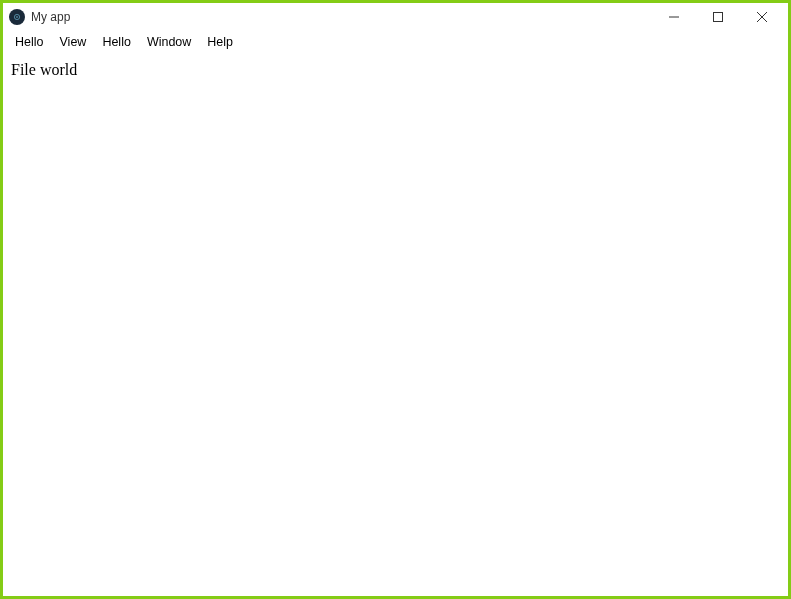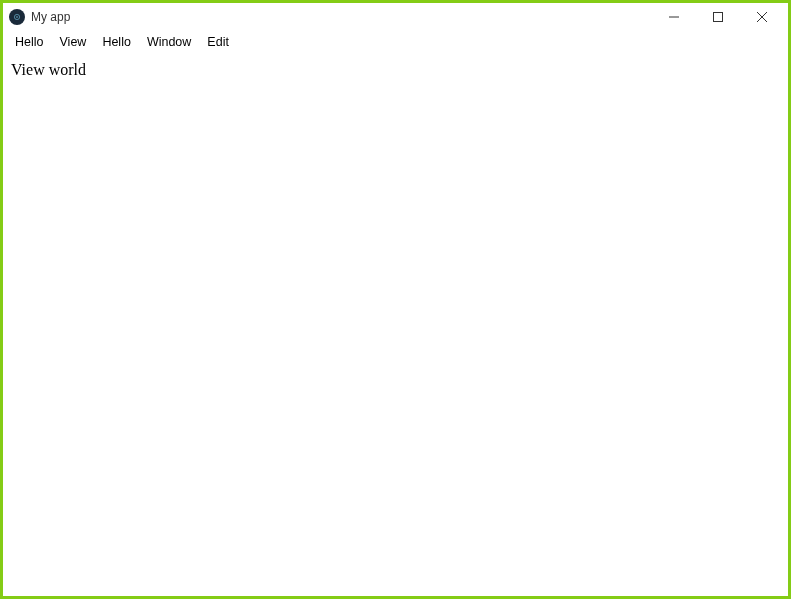--- a/index.html
+++ b/index.html
@@ -132,20 +132,20 @@
           </svg>
       </div>
     </div>
   </div>
 
   <div class="menubar">
     <div class="menu-item">Hello</div>
     <div class="menu-item">View</div>
     <div class="menu-item">Hello</div>
     <div class="menu-item">Window</div>
-    <div class="menu-item">Edit</div>
+    <div class="menu-item">Help</div>
   </div>
 
   <div class="content">
-    <div class="hello">View world</div>
+    <div class="hello">File world</div>
   </div>
 
 </div>
 
 </body></html>

